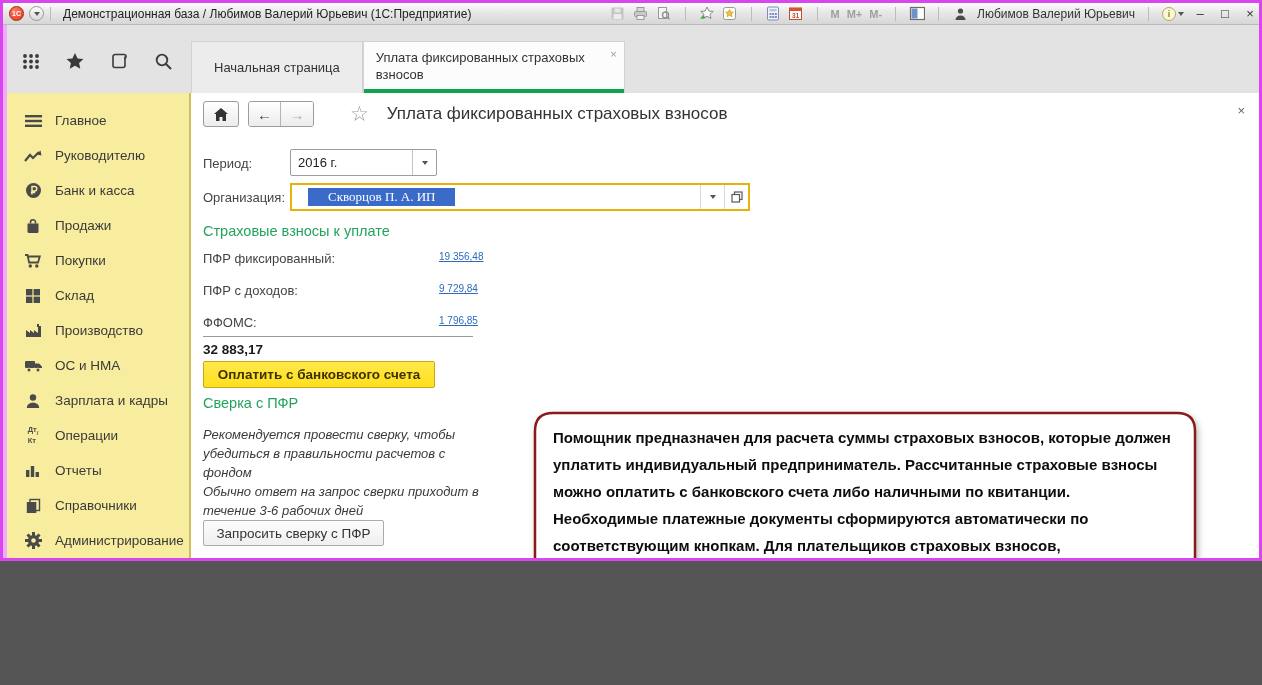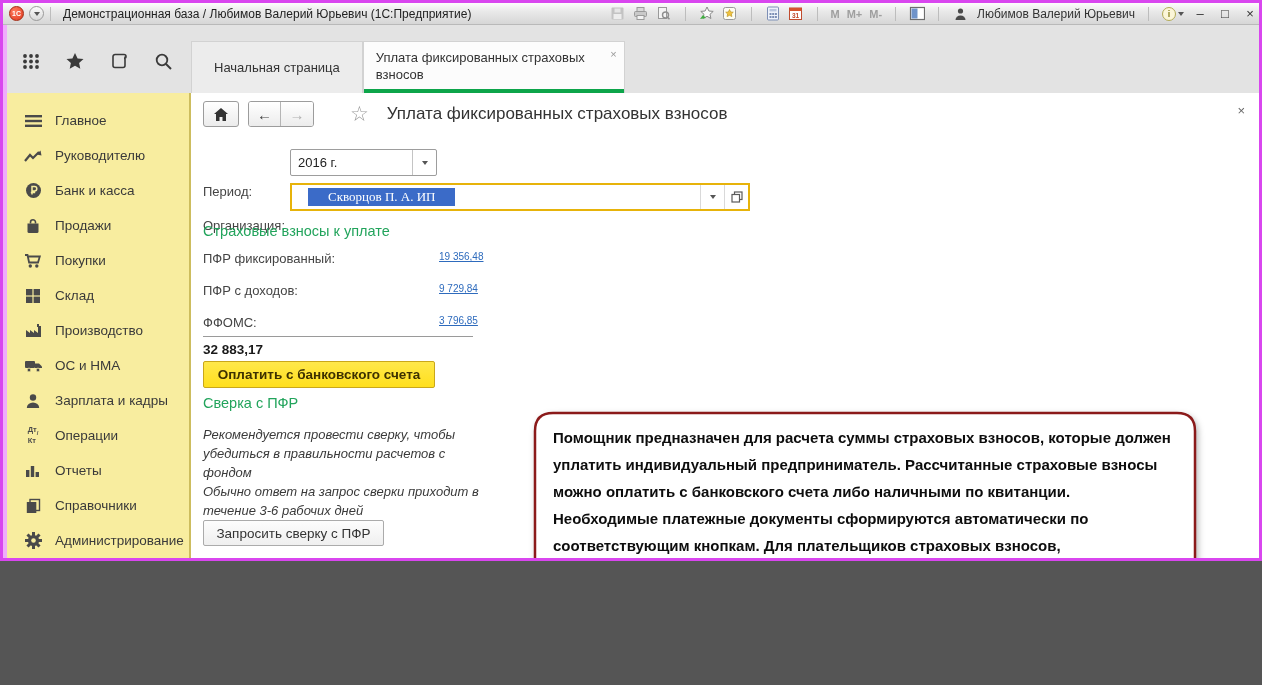--- a/index.html
+++ b/index.html
@@ -54,21 +54,21 @@
   .hdr { position:absolute; left:12px; top:8px; display:flex; align-items:center; }
   .nav-btn { width:36px; height:26px; border:1px solid #9c9c9c; border-radius:3px;
     background:linear-gradient(#fff,#ececec); display:flex; align-items:center; justify-content:center; }
   .nav-group { display:flex; margin-left:9px; border:1px solid #9c9c9c; border-radius:3px; overflow:hidden; }
   .nav-half { width:32px; height:24px; background:linear-gradient(#fff,#ececec); display:flex; align-items:center; justify-content:center; font-size:15px; font-weight:bold; }
   .nav-half.back { color:#3f3f3f; border-right:1px solid #b5b5b5; }
   .nav-half.fwd { color:#b0b0b0; }
   .hdr-star { margin-left:36px; font-size:21px; color:#9a9a9a; }
   .page-title { margin-left:18px; font-size:17px; color:#333; }
 
-  .lbl { position:absolute; font-size:13px; color:#444;margin-top:28px; }
+  .lbl { position:absolute; font-size:13px; color:#444; }
   .combo { position:absolute; left:99px; top:56px; width:147px; height:27px; border:1px solid #9d9d9d; border-radius:2px;
     background:#fff; display:flex; align-items:center; }
   .combo-text { flex:1; padding-left:7px; font-size:13px; color:#222; }
   .combo-btn { width:24px; height:100%; border-left:1px solid #c4c4c4; display:flex; align-items:center; justify-content:center; }
 
   .org-field { position:absolute; left:99px; top:90px; width:460px; height:28px; border:2px solid #e7b30a;
     background:#fff; display:flex; align-items:center; }
   .org-text { margin-left:16px; font-size:13px; background:#3b6bc8; color:#fff; padding:1px 20px;font-family:Liberation Serif, serif; }
   .org-btns { margin-left:auto; display:flex; height:100%; align-items:stretch; }
   .org-btn { width:24px; display:flex; align-items:center; justify-content:center; border-left:1px solid #d9d9d9; }
@@ -417,21 +417,21 @@
       </span>
     </div>
 
     <div class="sec-heading" style="top:130px;">Страховые взносы к уплате</div>
 
     <span class="c-row-lbl" style="top:158px;">ПФР фиксированный:</span>
     <span class="c-row-val" style="top:158px;">19 356,48</span>
     <span class="c-row-lbl" style="top:190px;">ПФР с доходов:</span>
     <span class="c-row-val" style="top:190px;">9 729,84</span>
     <span class="c-row-lbl" style="top:222px;">ФФОМС:</span>
-    <span class="c-row-val" style="top:222px;">3 796,85</span>
+    <span class="c-row-val" style="top:222px;">1 796,85</span>
 
     <div class="total-line"></div>
     <div class="total-val">32 883,17</div>
 
     <div class="btn-yellow">Оплатить с банковского счета</div>
 
     <div class="sec-heading" style="top:302px;">Сверка с ПФР</div>
     <div class="notes">
       <div>Рекомендуется провести сверку, чтобы убедиться в правильности расчетов с фондом</div>
       <div>Обычно ответ на запрос сверки приходит в течение 3-6 рабочих дней</div>

